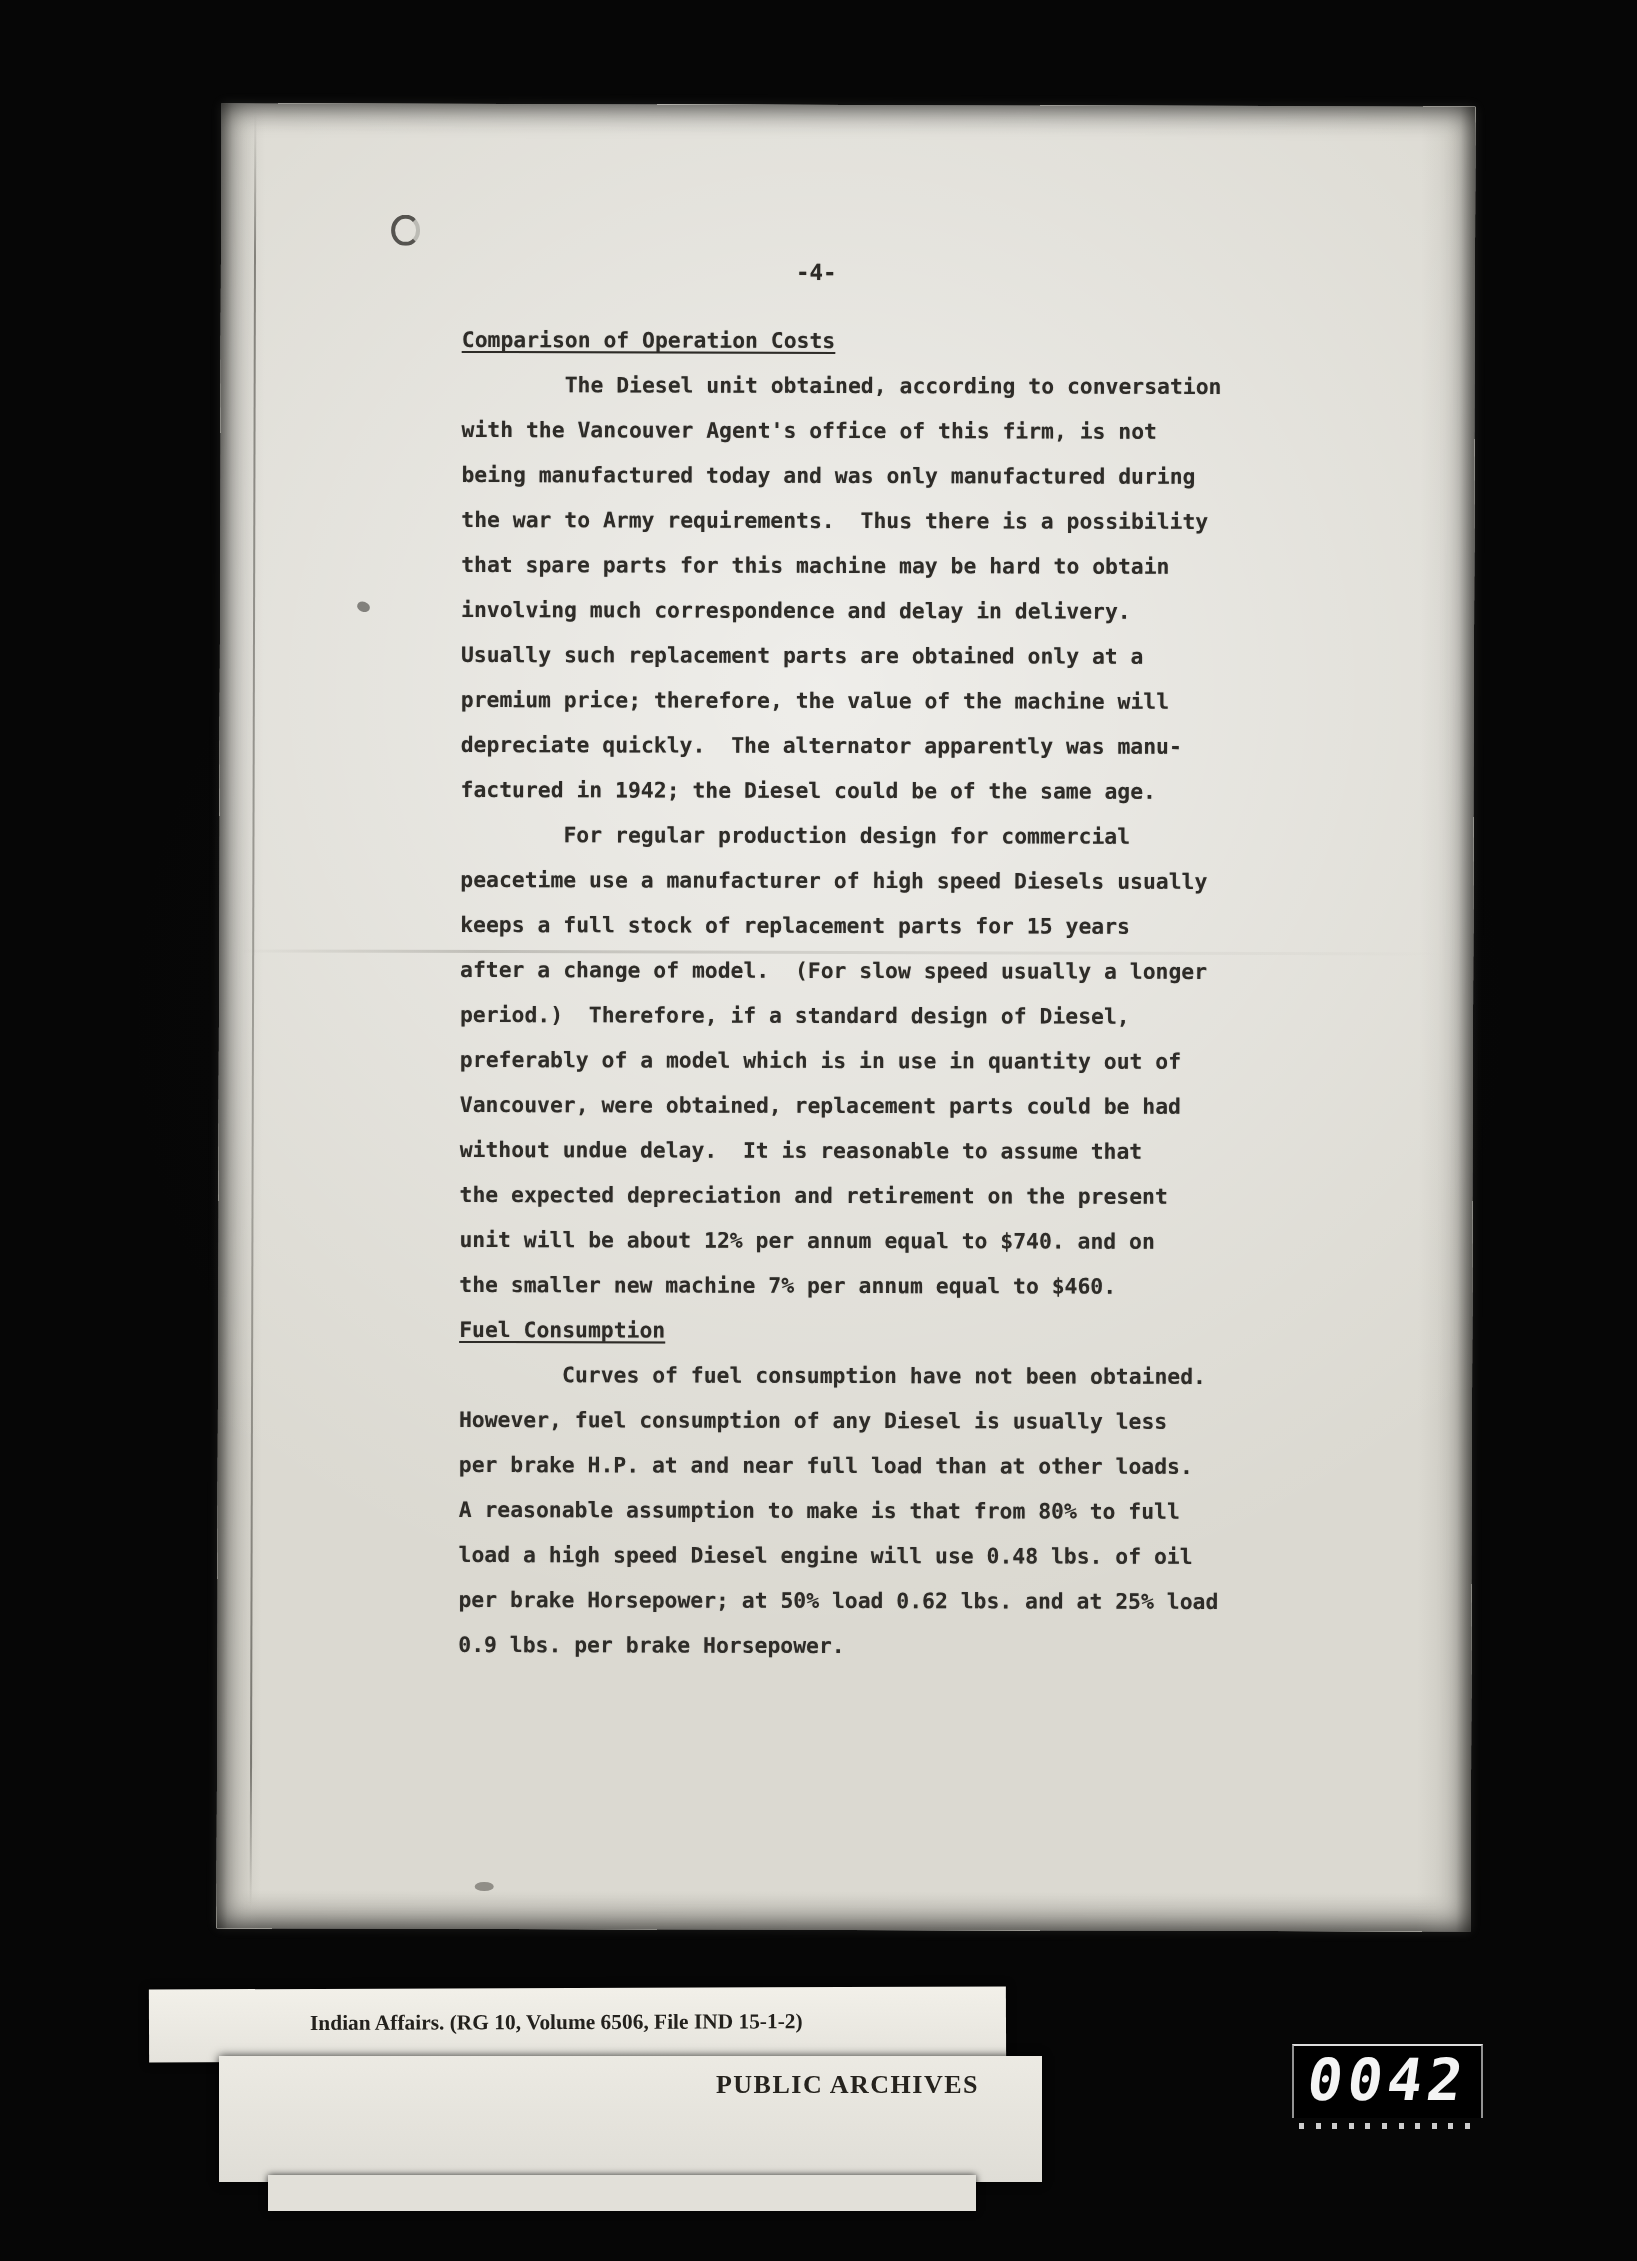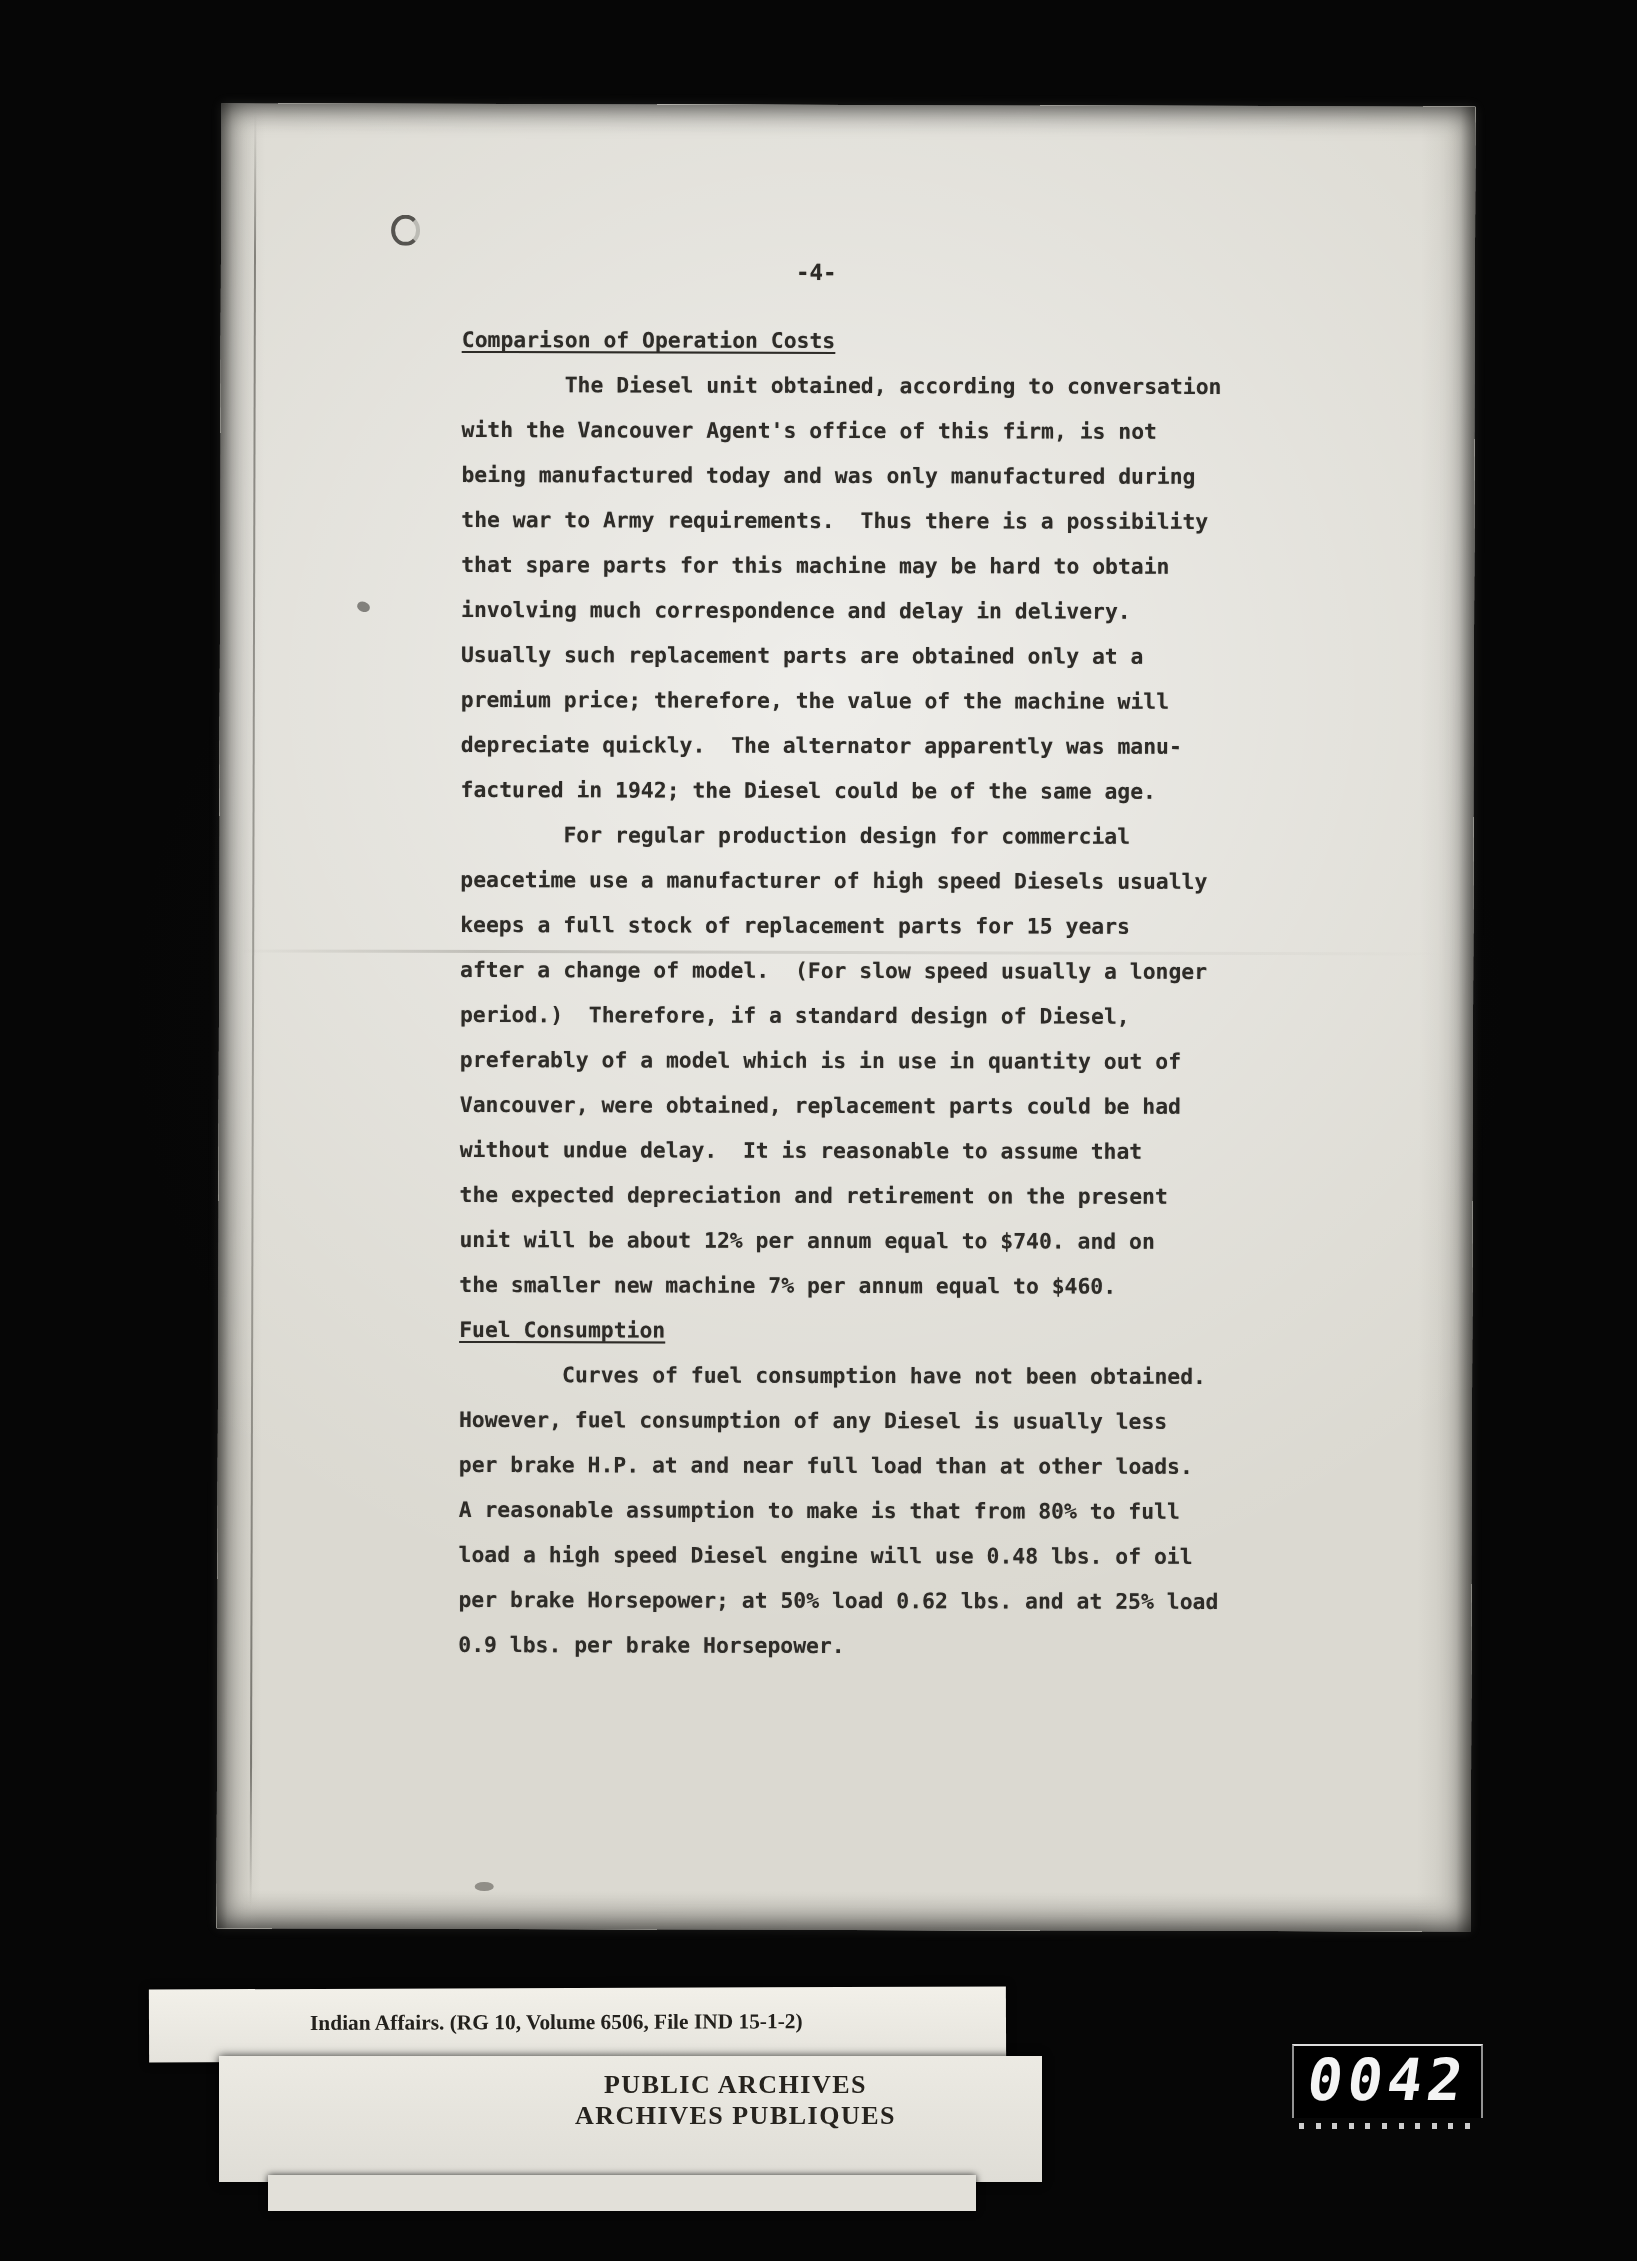--- a/index.html
+++ b/index.html
@@ -115,21 +115,21 @@
     left: 219px; top: 2056px;
     width: 823px; height: 126px;
     background: linear-gradient(180deg, #ecEAe3, #dfddd6);
     background-color: #e9e7e0;
     box-shadow: 0 0 8.8px rgba(0,0,0,0.8);
   }
   .stamp {
     position: absolute;
     left: 273px; top: 12.7px;
     width: 487px;
-    text-align: center;
+    text-align: right;
     color: #26231e;
     font: 700 26px/31px "Liberation Serif", serif;
     letter-spacing: 1.5px;
   }
   .bottom-sliver {
     position: absolute;
     left: 268px; top: 2175px;
     width: 708px; height: 36px;
     background: #e2e0d9;
     box-shadow: 0 0 6.8px rgba(0,0,0,0.8);
@@ -210,21 +210,20 @@
     </div>
   </div>
 
   <div class="file-strip">
     <div class="label">Indian Affairs. (RG 10, Volume 6506, File IND 15-1-2)</div>
   </div>
 
   <div class="stamp-strip">
     <div class="stamp">
       <div>PUBLIC ARCHIVES</div>
-      <div>ARCHIVES PUBLIQUES</div>
     </div>
   </div>
 
   <div class="bottom-sliver"></div>
 
   <div class="frame-counter">
     <div class="digits">0042</div>
     <div class="ticks"></div>
   </div>
 

